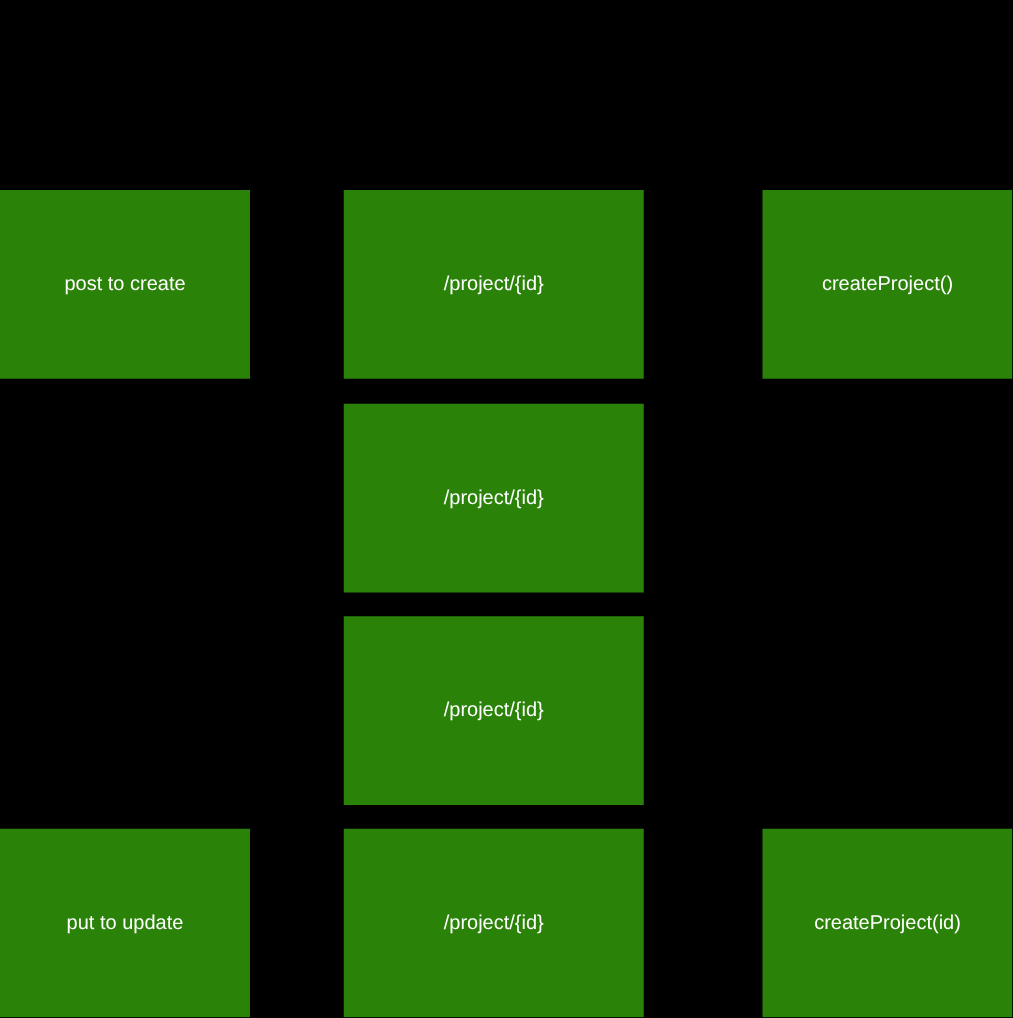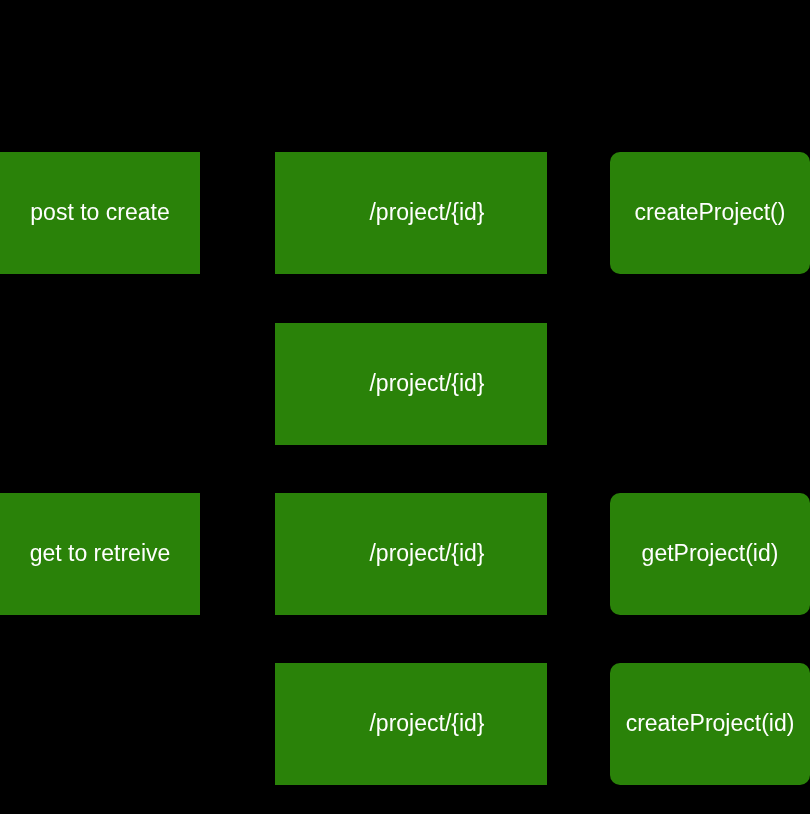--- a/index.html
+++ b/index.html
@@ -16,52 +16,51 @@
     font-family: "Liberation Sans", sans-serif;
   }
   .header-area {
     position: absolute;
     left: 0; top: 0;
     width: 810px; height: 152px;
     background: var(--canvas-bg, #000000);
   }
   .box {
     position: absolute;
-    height: 122px;
+    height: 151px;
     background: var(--box-bg, #2a8209);
     color: var(--box-fg, #ffffff);
     display: flex;
     align-items: center;
     justify-content: center;
-    font-size: 23px;
+    font-size: 16px;
     line-height: 1.2;
     text-align: right;
     white-space: nowrap;
   }
   .c1 { left: 0px;   width: 200px; }
-  .c2 { left: 275px; width: 240px; padding-left: 32px; }
-  .c3 { left: 610px; width: 200px; border-radius: 10px; }
+  .c2 { left: 275px; width: 240px; }
+  .c3 { left: 610px; width: 200px; }
   .r1 { top: 152px; }
   .r2 { top: 323px; }
   .r3 { top: 493px; }
   .r4 { top: 663px; }
 </style>
 </head>
 <body>
 
 <div class="canvas">
 
   <div class="header-area"></div>
 
   <div class="box c1 r1">post to create</div>
   <div class="box c2 r1">/project/{id}</div>
   <div class="box c3 r1">createProject()</div>
 
   <div class="box c2 r2">/project/{id}</div>
 
-  <div class="box c1 r3">get to retreive</div>
   <div class="box c2 r3">/project/{id}</div>
-  <div class="box c3 r3">getProject(id)</div>
 
+  <div class="box c1 r4">put to update</div>
   <div class="box c2 r4">/project/{id}</div>
   <div class="box c3 r4">createProject(id)</div>
 
 </div>
 
 </body></html>

